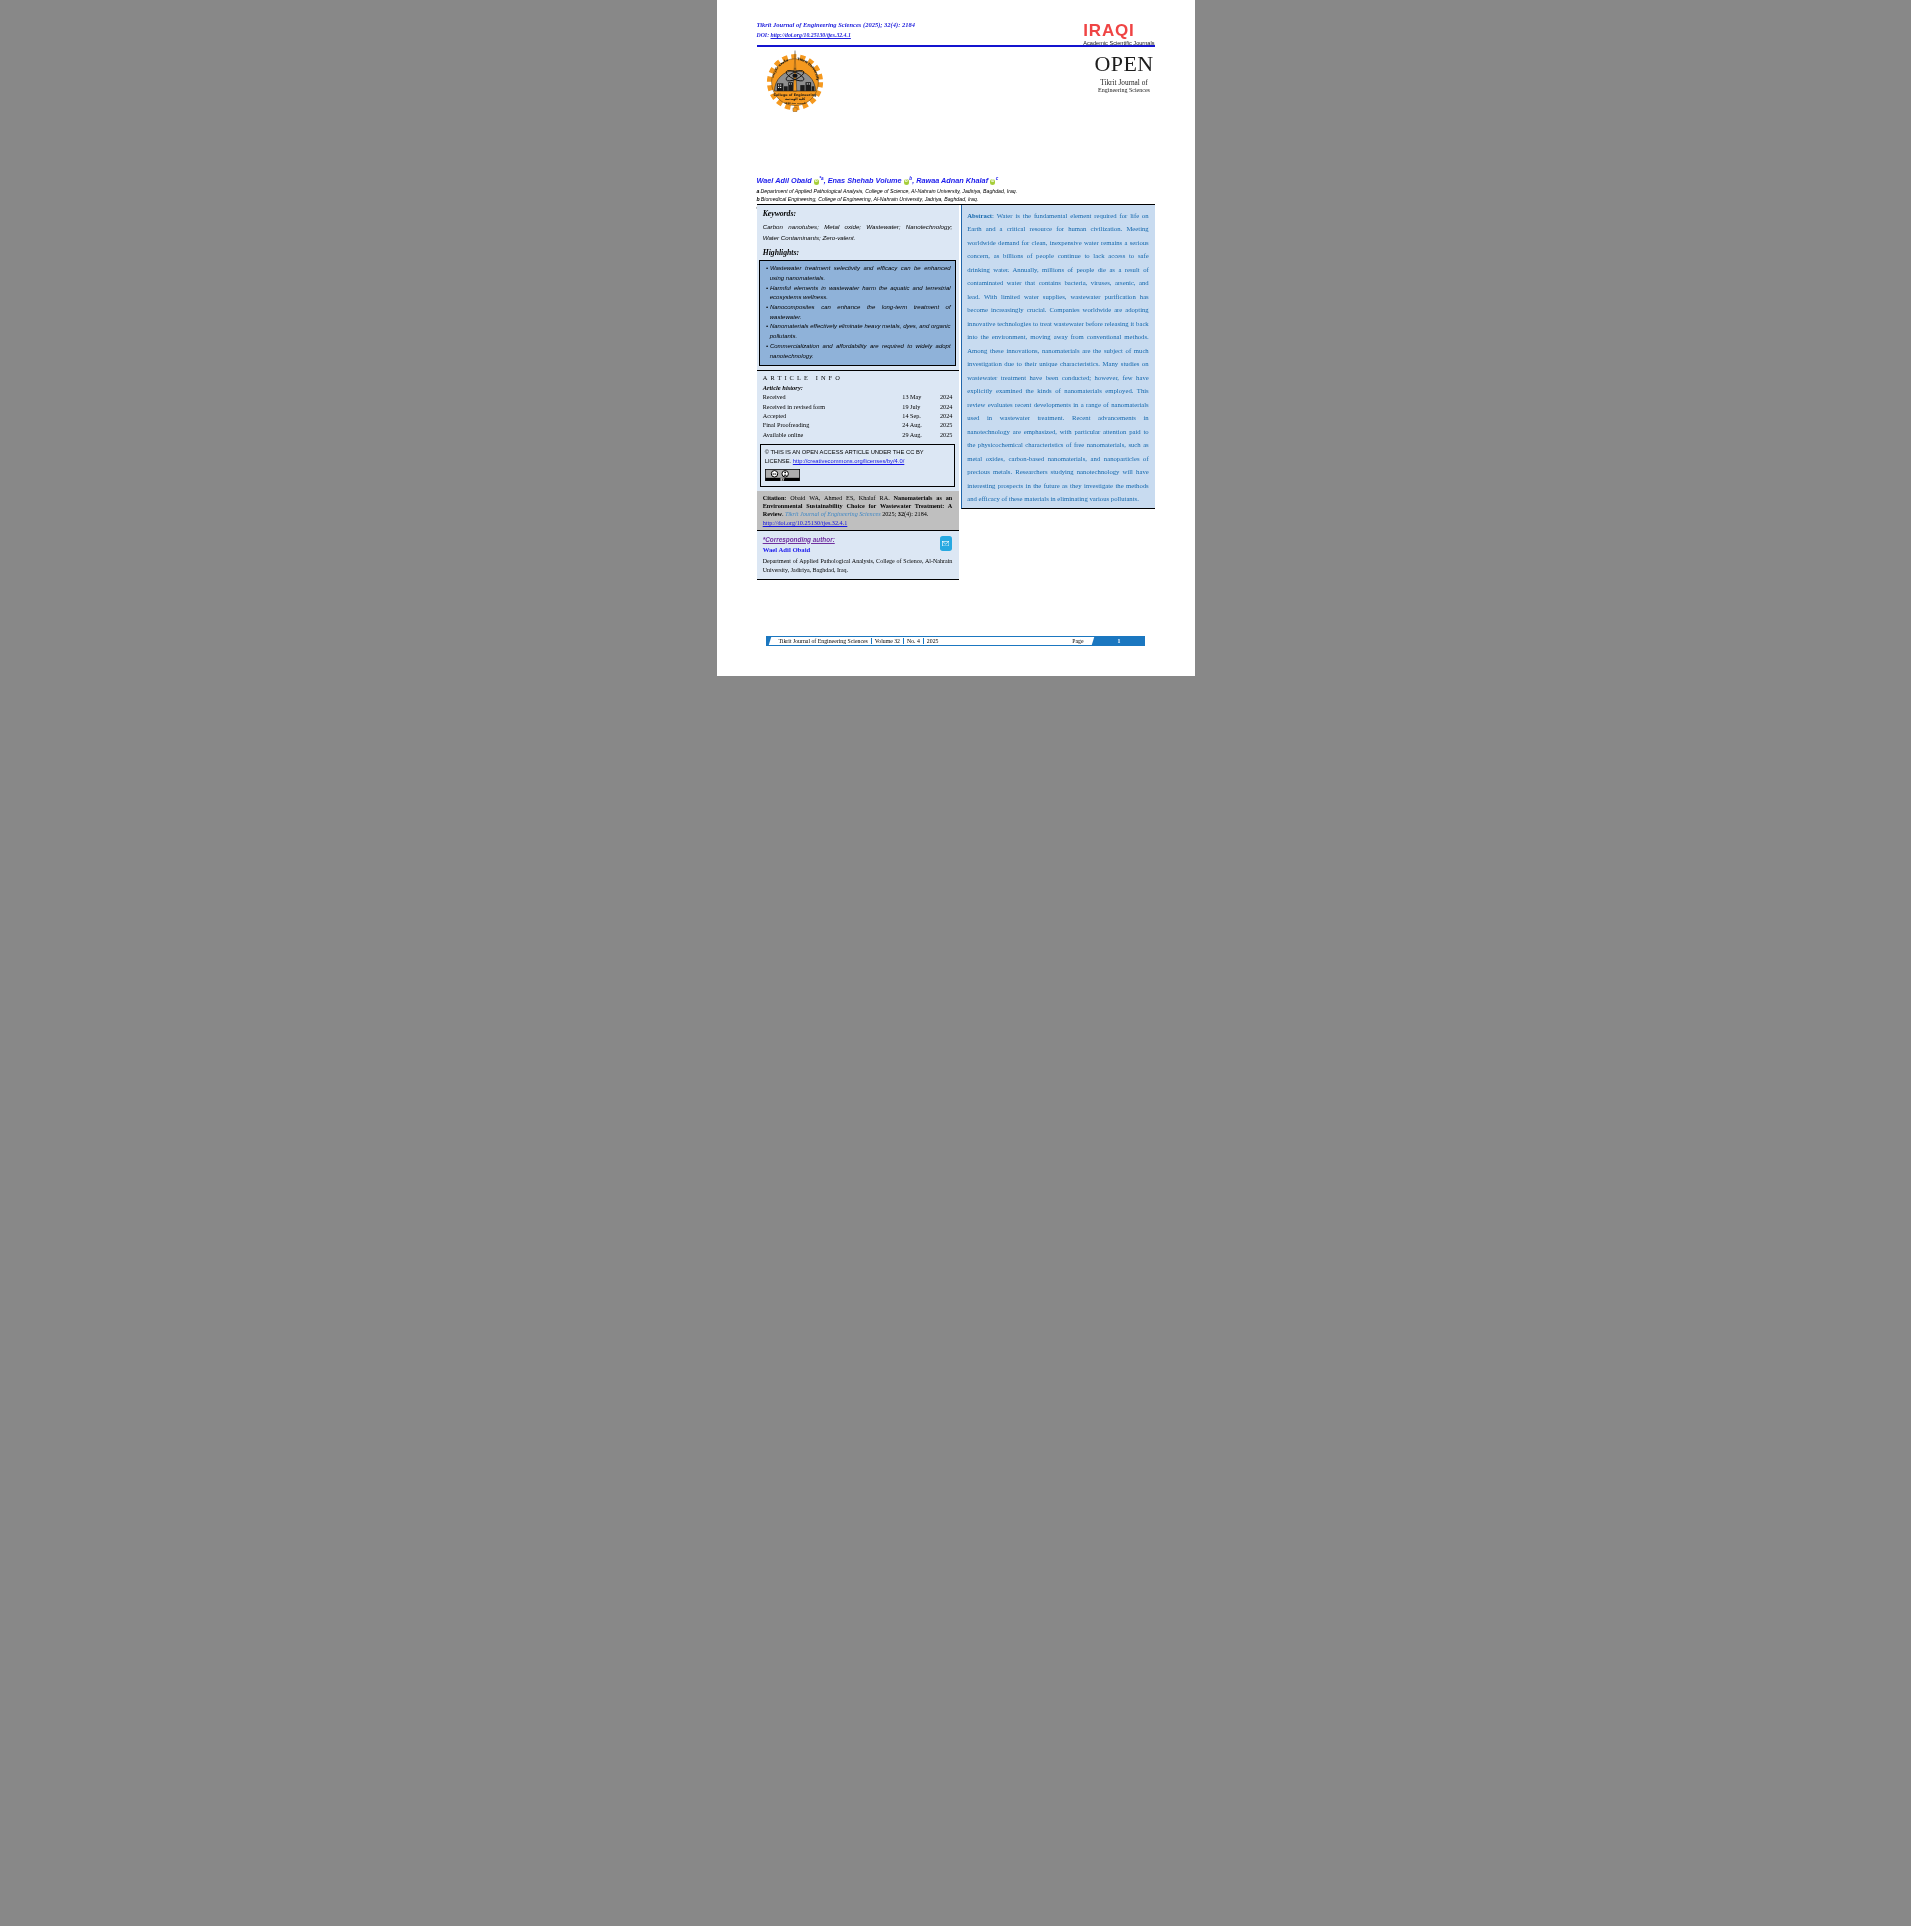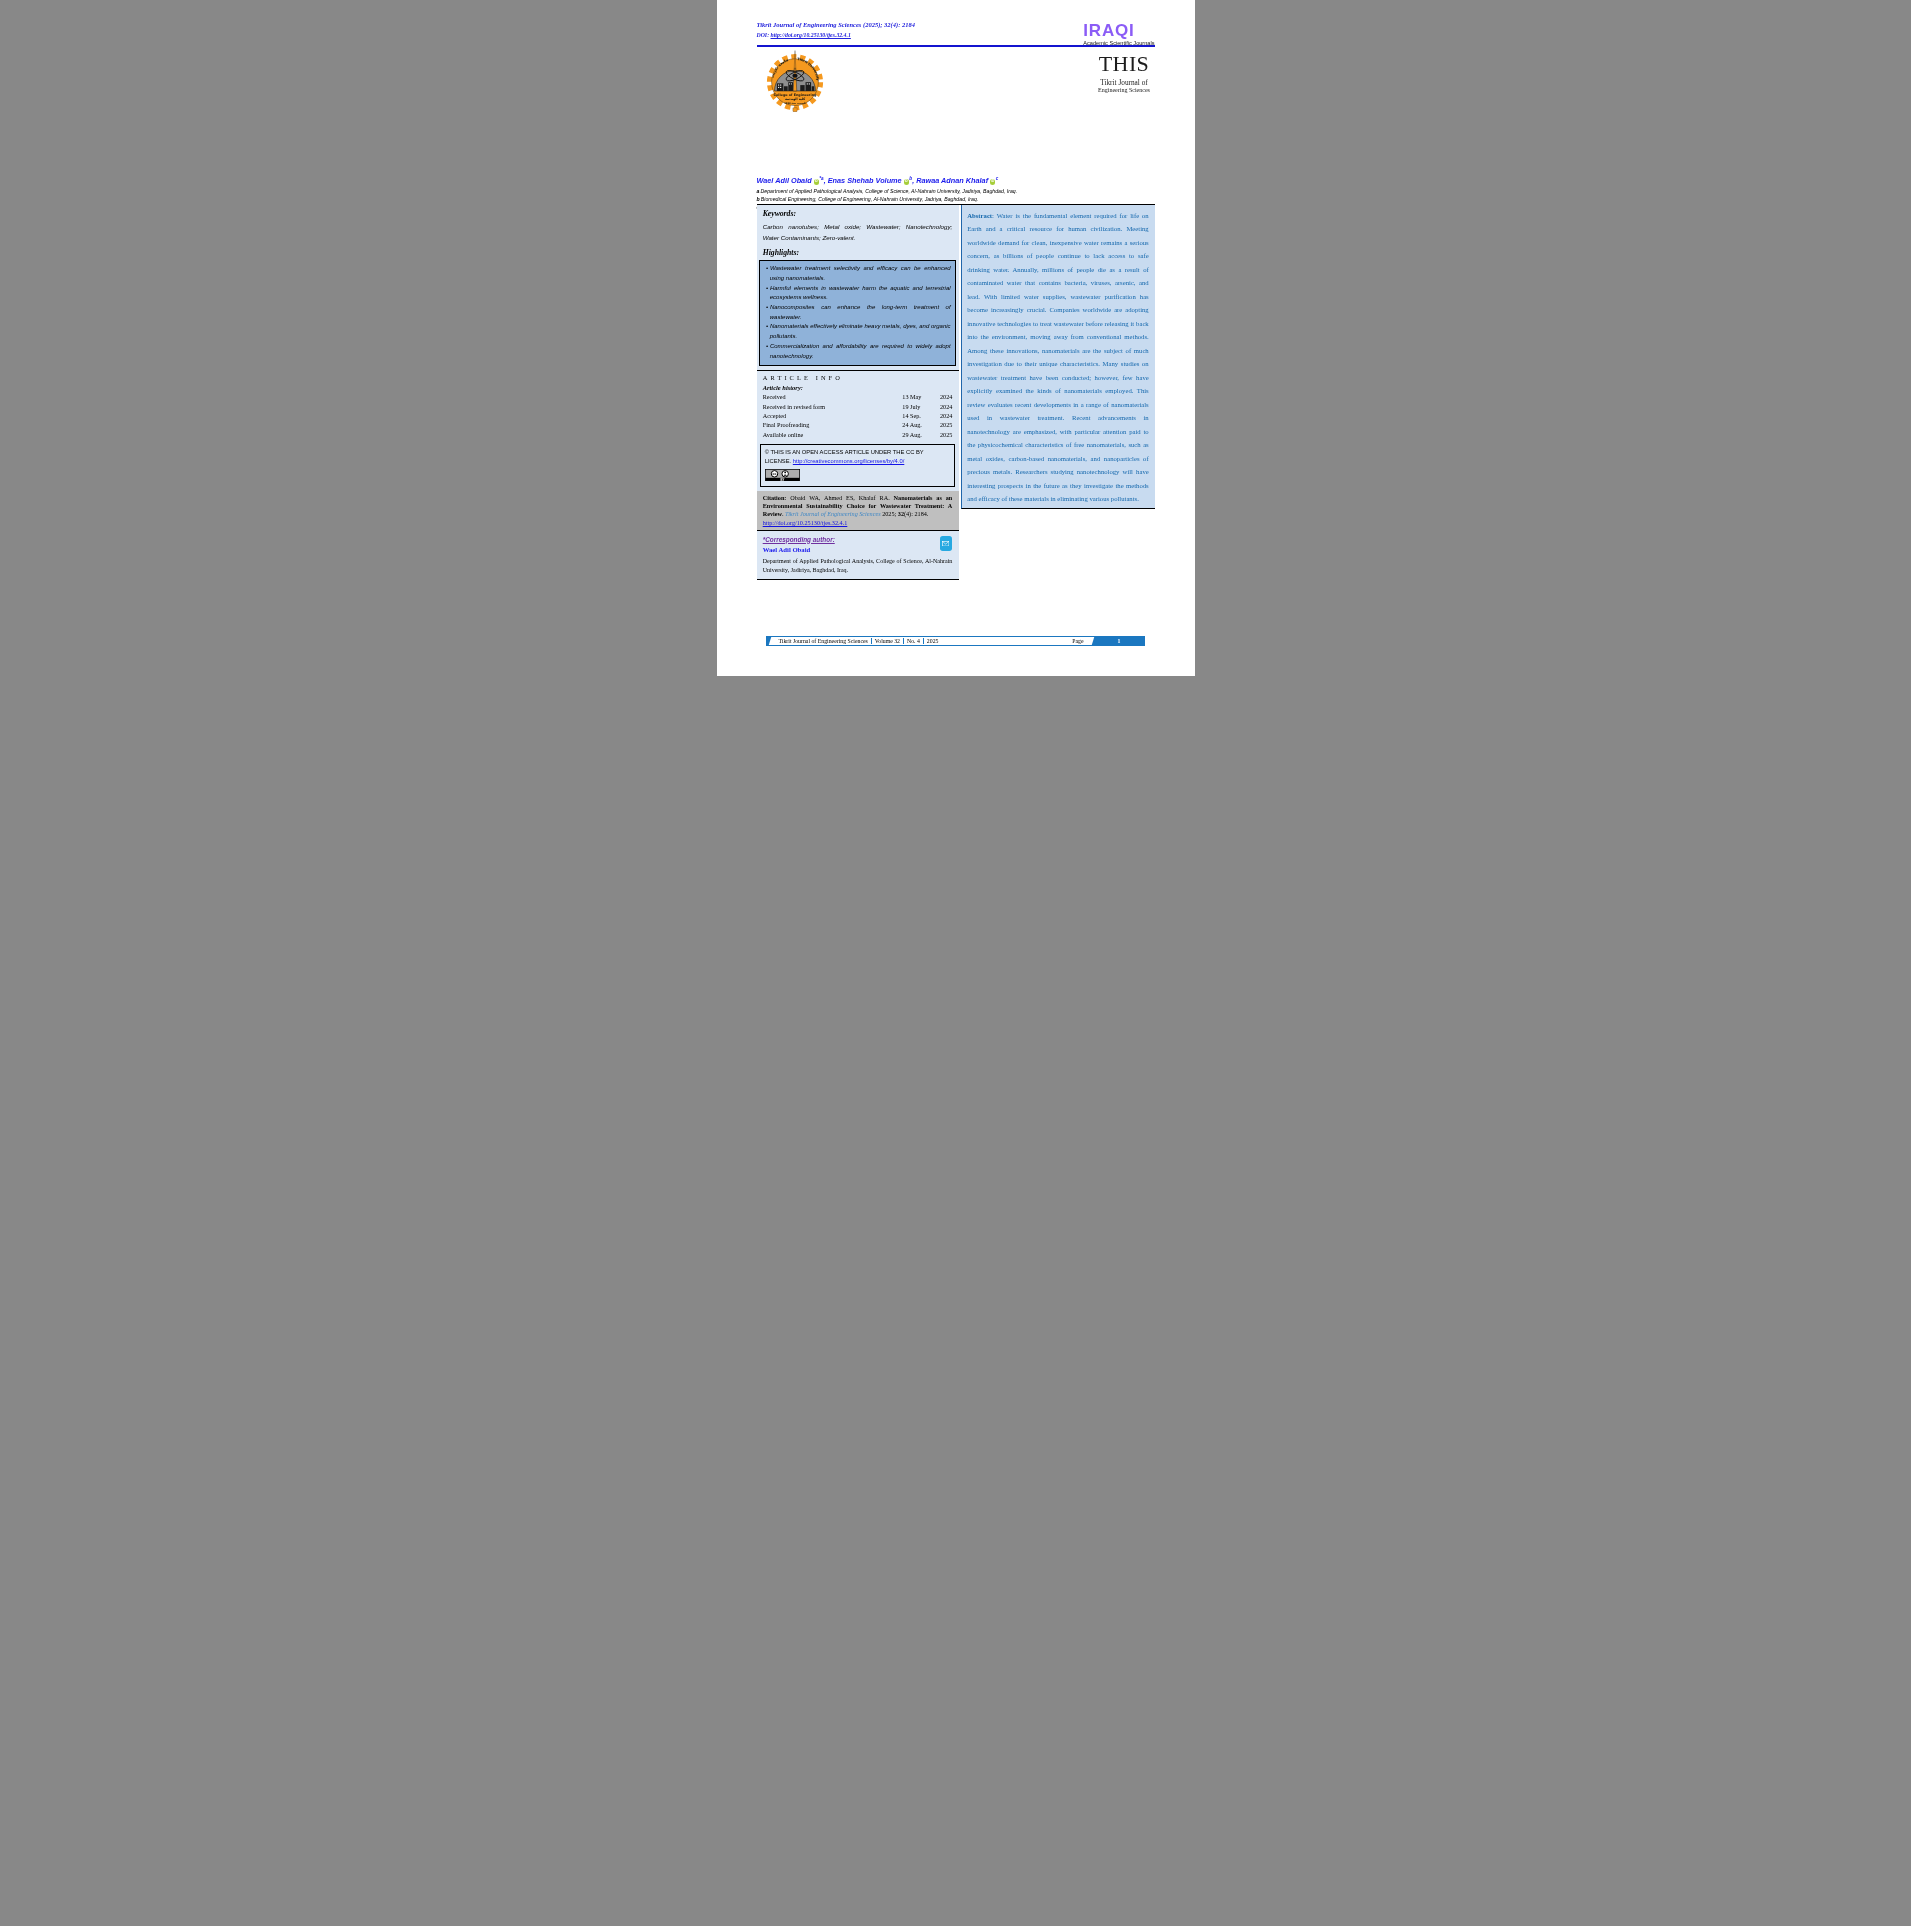--- a/index.html
+++ b/index.html
@@ -7,21 +7,21 @@
         font-family:"Liberation Serif","DejaVu Serif",serif;overflow:hidden;}
   a{cursor:pointer;}
 
   
   .hdr{position:absolute;left:40px;right:40px;top:21px;}
   .hdr-journal{font-style:italic;font-weight:bold;font-size:6.5px;color:#2323dd;}
   .hdr-doi{margin-top:3.9px;font-style:italic;font-weight:bold;font-size:5.8px;color:#2323dd;}
   .hdr-doi a{color:#2323dd;text-decoration:underline;}
   .publisher{position:absolute;right:0;top:2.3px;text-align:left;}
   .pub-name{font-family:"Liberation Sans","DejaVu Sans",sans-serif;font-weight:bold;
-            font-size:17px;line-height:0.9;color:#8b5cf6;letter-spacing:0.8px;}
+            font-size:17px;line-height:0.9;color:#ef4444;letter-spacing:0.8px;}
   .pub-sub{font-family:"Liberation Sans","DejaVu Sans",sans-serif;font-size:5.6px;color:#111;margin-top:1.2px;}
   .top-rule{position:absolute;left:40px;right:40px;top:45px;height:1.9px;background:#1414cf;}
 
   
   .banner{position:absolute;left:40px;right:40px;top:50px;height:62px;}
   .uni-logo{position:absolute;left:7px;top:0;width:62px;height:62px;}
   .banner-orange{position:absolute;left:70px;width:262px;top:0;height:62px;background:#fac76a;
                  text-align:center;}
   .b-issn{font-size:7.7px;color:#000;margin-top:6.5px;}
   .b-title{font-size:12px;color:#000;margin-top:3.5px;}
@@ -161,21 +161,21 @@
       <text font-size="13" font-weight="bold" fill="#151515" font-family="DejaVu Sans, sans-serif"><textPath href="#arcL" startOffset="8%">جامعة تكريت</textPath></text>
       <text font-size="11.5" font-weight="bold" fill="#151515" font-family="DejaVu Sans, sans-serif"><textPath href="#arcR" startOffset="2%">Tikrit University</textPath></text>
       <text x="100" y="157" text-anchor="middle" font-size="11.5" font-weight="bold" fill="#141414" font-family="DejaVu Sans, sans-serif">College of Engineering</text>
       <text x="100" y="172" text-anchor="middle" font-size="11" font-weight="bold" fill="#141414" font-family="DejaVu Sans, sans-serif">كلية الهندسة</text>
       <text x="100" y="186" text-anchor="middle" font-size="8" font-weight="bold" fill="#141414" font-family="DejaVu Sans, sans-serif">تأسست سنة 1998</text>
       <rect x="93" y="198" width="14" height="13" fill="#f5991f" stroke="#3a2a10" stroke-width="1"></rect>
     </svg>
 
 
     <div class="tjes">
-      <div class="tjes-acro">THIS</div>
+      <div class="tjes-acro">OPEN</div>
       <div class="tjes-l1">Tikrit Journal of</div>
       <div class="tjes-l2">Engineering Sciences</div>
     </div>
   </div>
 
 
   <div class="authors">
     <span><span>Wael Adil Obaid</span><span class="orcid">iD</span><span class="asup">*a</span><span>, </span></span>
     <span><span>Enas Shehab Volume</span><span class="orcid">iD</span><span class="asup">b</span><span>, </span></span>
     <span><span>Rawaa Adnan Khalaf</span><span class="orcid">iD</span><span class="asup">c</span></span>

